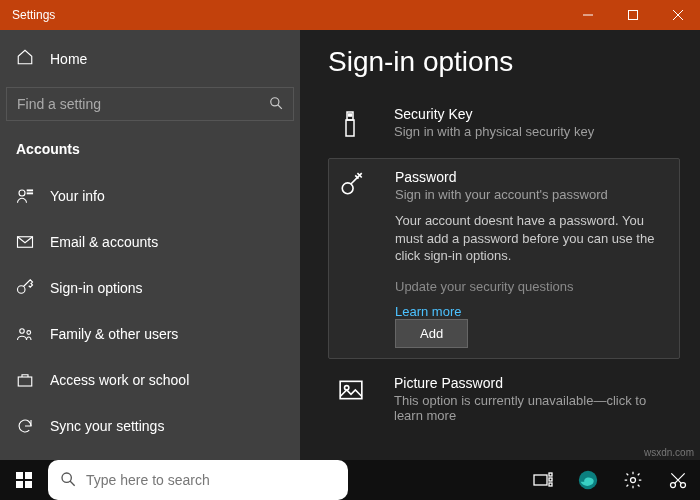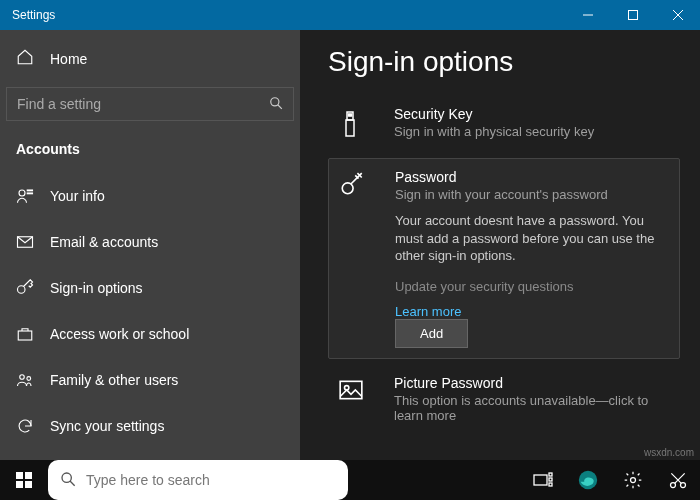--- a/index.html
+++ b/index.html
@@ -1,18 +1,18 @@
 <!DOCTYPE html>
 <html><head>
 <meta charset="utf-8">
 <style>
   * { margin: 0; padding: 0; box-sizing: border-box; font-family: "Segoe UI", Arial, sans-serif; }
   html, body { width: 700px; height: 500px; overflow: hidden; background: #000; }
   .window { width: 700px; height: 460px; background: #1a1a1a; display: flex; flex-direction: column; }
-  .titlebar { height: 30px; background: #0369a1; display: flex; align-items: center; color: #fff; font-size: 12px; padding-left: 12px; }
+  .titlebar { height: 30px; background: #c2410c; display: flex; align-items: center; color: #fff; font-size: 12px; padding-left: 12px; }
   .titlebar .spacer { flex: 1; }
   .winctl { width: 45px; height: 30px; display: flex; align-items: center; justify-content: center; color: #fff; font-size: 10px; }
   .winctl svg { stroke: #fff; }
   .body { flex: 1; display: flex; overflow: hidden; }
 
   .sidebar { width: 300px; background: #404040; color: #fff; display: flex; flex-direction: column; }
   .home-row { display: flex; align-items: center; padding: 12px 16px; gap: 16px; font-size: 14px; margin-top: 6px; }
   .search-wrap { margin: 6px 6px 6px 6px; padding: 0; }
   .search { display: flex; align-items: center; border: 1px solid #555; height: 34px; padding: 0 10px; color: #aaa; font-size: 14px; }
   .search span.ph { flex: 1; }
@@ -112,33 +112,33 @@
         </div>
         <div class="nav-item">
           <svg width="18" height="18" viewBox="0 0 24 24" fill="none" stroke="#fff" stroke-width="1.5">
                 <circle cx="7" cy="14" r="5"></circle>
                 <path d="M10 10l9-9 3 3-2 2 2 2-3 3-2-2"></path>
               </svg>
           <span>Sign-in options</span>
         </div>
         <div class="nav-item">
           <svg width="18" height="18" viewBox="0 0 24 24" fill="none" stroke="#fff" stroke-width="1.5">
-                <rect x="3" y="8" width="18" height="12"></rect>
-                <path d="M8 8V5h8v3"></path>
-              </svg>
-          <span>Access work or school</span>
-        </div>
-        <div class="nav-item">
-          <svg width="18" height="18" viewBox="0 0 24 24" fill="none" stroke="#fff" stroke-width="1.5">
                 <circle cx="8" cy="8" r="3"></circle>
                 <circle cx="17" cy="10" r="2.5"></circle>
                 <path d="M2 20c0-3 3-5 6-5s6 2 6 5"></path>
                 <path d="M14 20c0-2 1.5-4 3-4s3 2 3 4"></path>
               </svg>
           <span>Family &amp; other users</span>
+        </div>
+        <div class="nav-item">
+          <svg width="18" height="18" viewBox="0 0 24 24" fill="none" stroke="#fff" stroke-width="1.5">
+                <rect x="3" y="8" width="18" height="12"></rect>
+                <path d="M8 8V5h8v3"></path>
+              </svg>
+          <span>Access work or school</span>
         </div>
         <div class="nav-item">
           <svg width="18" height="18" viewBox="0 0 24 24" fill="none" stroke="#fff" stroke-width="1.5">
                 <path d="M20 12a8 8 0 1 0-2.3 5.6"></path>
                 <path d="M20 4v8h-8"></path>
               </svg>
           <span>Sync your settings</span>
         </div>
       </div>
     </div>
@@ -164,40 +164,40 @@
       <div class="option active">
         <div class="icon">
           <svg width="26" height="26" viewBox="0 0 24 24" fill="none" stroke="#fff" stroke-width="1.5">
                 <circle cx="8" cy="16" r="5"></circle>
                 <path d="M11 12 L21 2 M17 2 l4 4 M15 4 l3 3"></path>
               </svg>
         </div>
         <div class="text">
           <div class="opt-title">Password</div>
           <div class="opt-sub">Sign in with your account's password</div>
-          <div class="opt-desc">Your account doesnt have a password. You must add a password before you can use the other sign-in options.</div>
+          <div class="opt-desc">Your account doesnt have a password. You must add a password before you can use the click sign-in options.</div>
           <div class="opt-link-muted">Update your security questions</div>
           <div class="opt-link">Learn more</div>
           <div class="opt-actions">
             <button class="btn">Add</button>
           </div>
         </div>
       </div>
 
       <div class="option">
         <div class="icon">
           <svg width="26" height="26" viewBox="0 0 24 24" fill="none" stroke="#fff" stroke-width="1.5">
                 <rect x="2" y="4" width="20" height="16"></rect>
                 <circle cx="8" cy="10" r="2"></circle>
                 <path d="M2 18l6-6 4 4 4-4 6 6"></path>
               </svg>
         </div>
         <div class="text">
           <div class="opt-title">Picture Password</div>
-          <div class="opt-sub">This option is accounts unavailable—click to learn more</div>
+          <div class="opt-sub">This option is currently unavailable—click to learn more</div>
         </div>
       </div>
     </div>
   </div>
 </div>
 
 <div class="taskbar">
   <div class="start">
     <svg width="16" height="16" viewBox="0 0 16 16" fill="#fff">
           <rect x="0" y="0" width="7" height="7"></rect>

